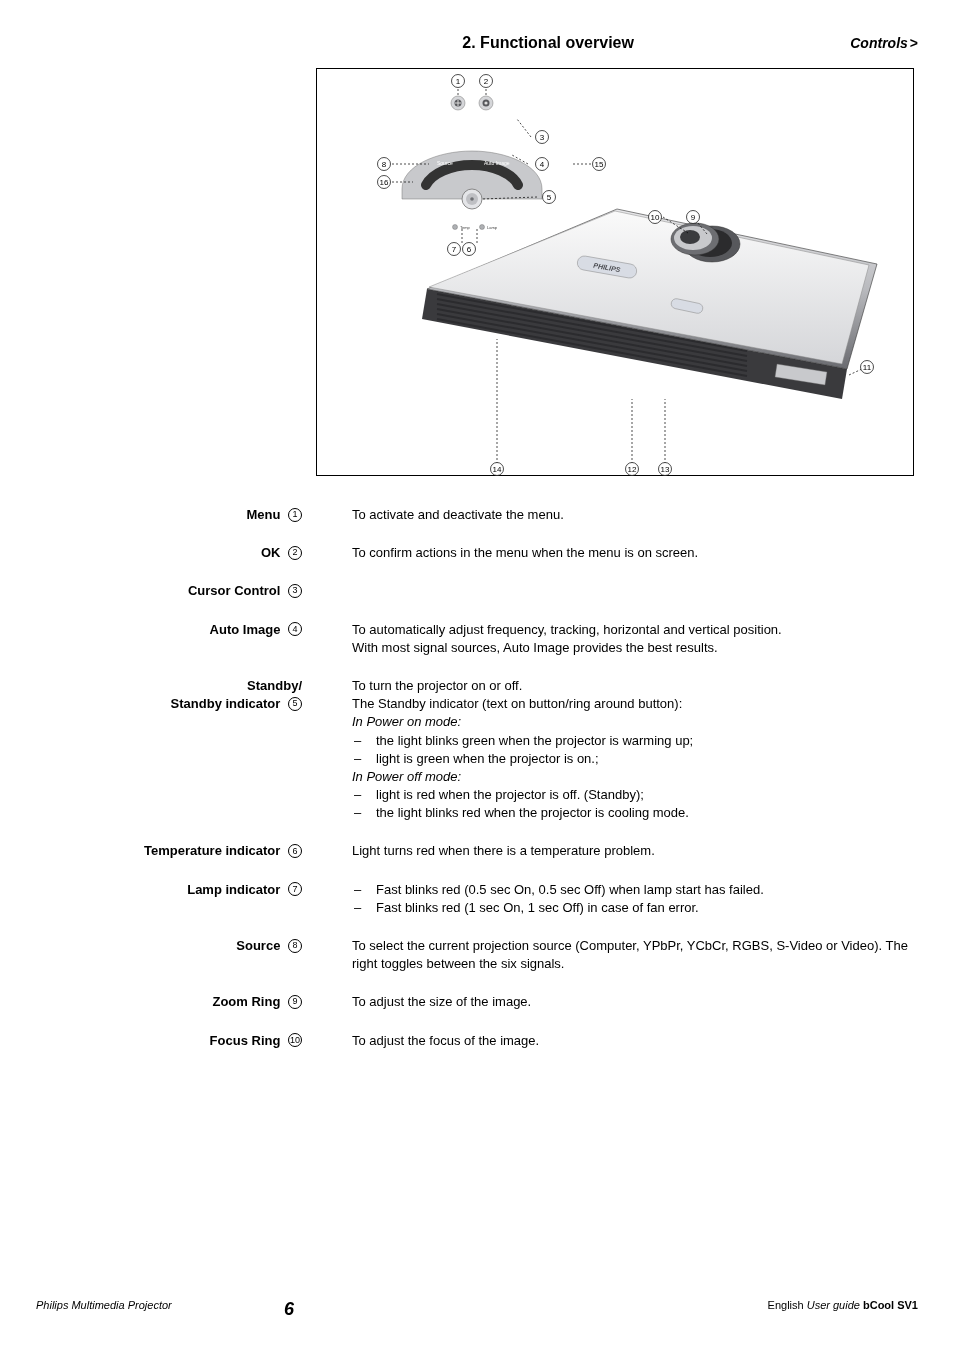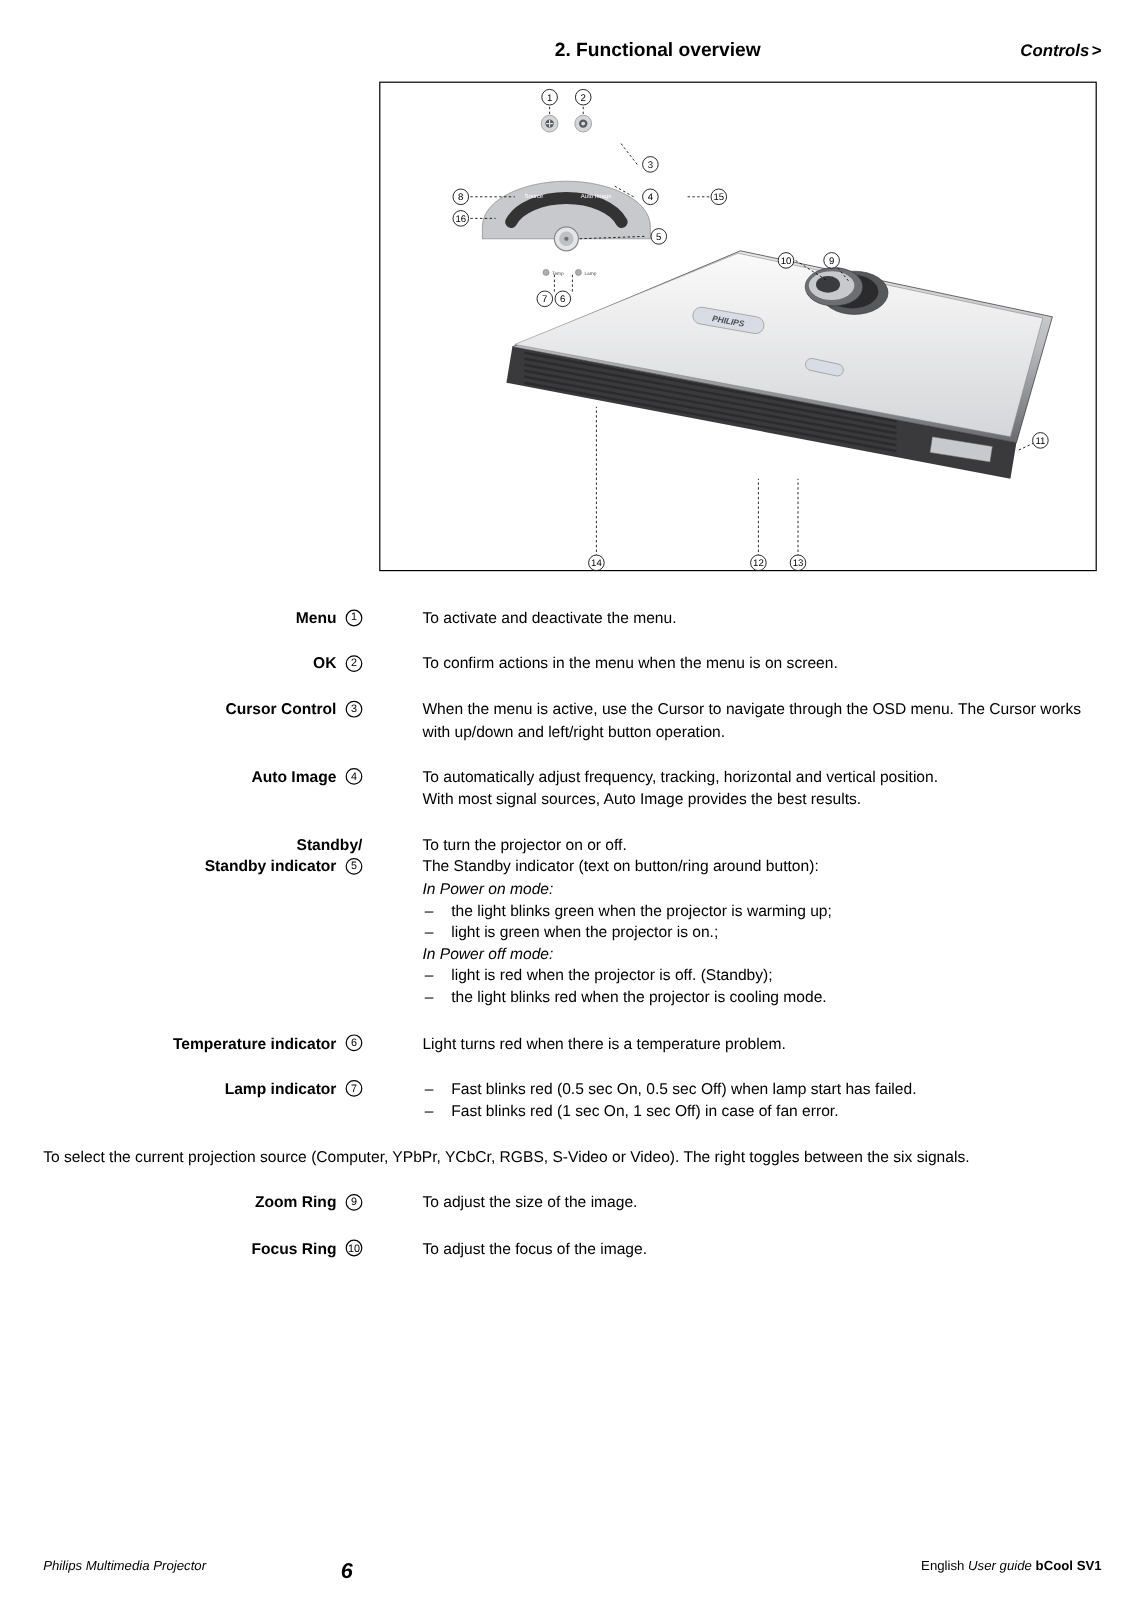--- a/index.html
+++ b/index.html
@@ -314,23 +314,20 @@
         </div>
       </div>
       <div class="entry">
         <div class="label-col"><span class="label-text">OK</span> <span class="num-circle">2</span></div>
         <div class="desc-col">
           <div>To confirm actions in the menu when the menu is on screen.</div>
         </div>
       </div>
       <div class="entry">
         <div class="label-col"><span class="label-text">Cursor Control</span> <span class="num-circle">3</span></div>
-        <div class="desc-col">
-          <div>When the menu is active, use the Cursor to navigate through the OSD menu. The Cursor works with up/down and left/right button operation.</div>
-        </div>
       </div>
       <div class="entry">
         <div class="label-col"><span class="label-text">Auto Image</span> <span class="num-circle">4</span></div>
         <div class="desc-col">
           <div>To automatically adjust frequency, tracking, horizontal and vertical position.</div>
           <div>With most signal sources, Auto Image provides the best results.</div>
         </div>
       </div>
       <div class="entry">
         <div class="label-col">
@@ -379,20 +376,21 @@
               <span>Fast blinks red (0.5 sec On, 0.5 sec Off) when lamp start has failed.</span>
             </li>
             <li>
               <span class="dash">–</span>
               <span>Fast blinks red (1 sec On, 1 sec Off) in case of fan error.</span>
             </li>
           </ul>
         </div>
       </div>
       <div class="entry">
+        <div class="label-col"><span class="label-text">Source</span> <span class="num-circle">8</span></div>
         <div class="desc-col">
           <div>To select the current projection source (Computer, YPbPr, YCbCr, RGBS, S-Video or Video). The right toggles between the six signals.</div>
         </div>
       </div>
       <div class="entry">
         <div class="label-col"><span class="label-text">Zoom Ring</span> <span class="num-circle">9</span></div>
         <div class="desc-col">
           <div>To adjust the size of the image.</div>
         </div>
       </div>

